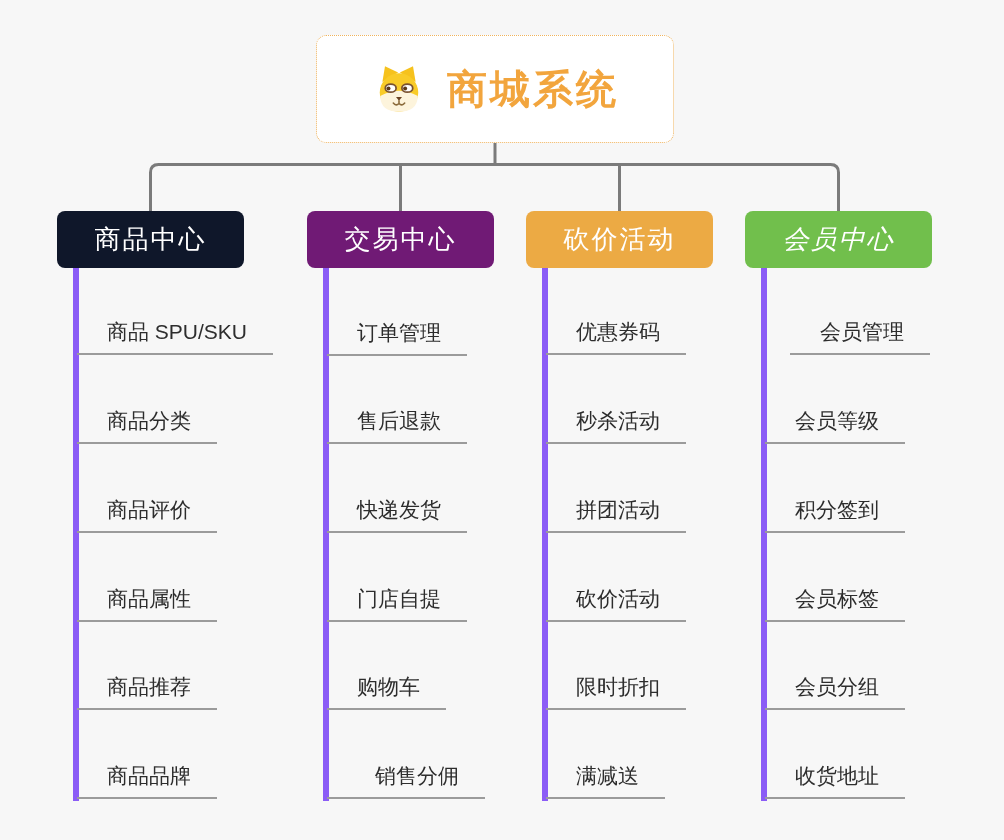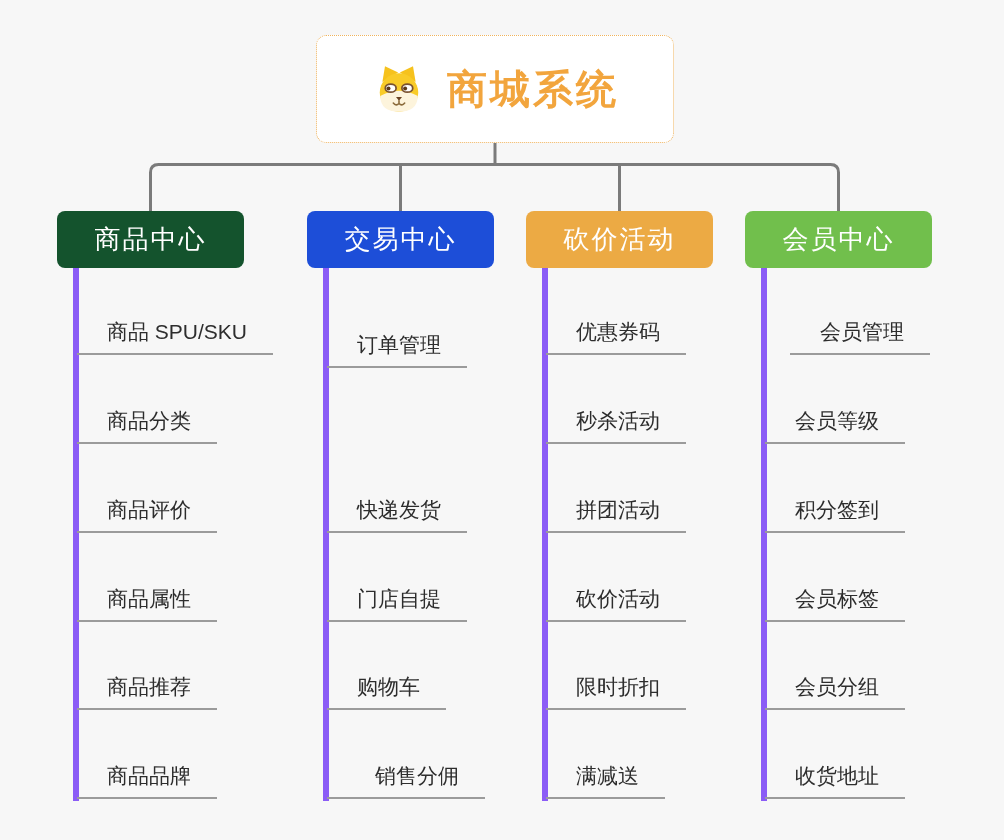--- a/index.html
+++ b/index.html
@@ -100,53 +100,54 @@
       <circle cx="39" cy="31.4" r="2.3" fill="#5d3a1a"></circle>
 
       <path d="M28.6 41 L35.4 41 L32 45.4 Z" fill="#6b4423"></path>
 
       <path d="M32 45.4 L32 48 M25.5 48 Q28.7 52 32 48.6 Q35.3 52 38.5 48" stroke="#8a6a3a" stroke-width="1.8" fill="none" stroke-linecap="round"></path>
     </svg>
     <span class="root-title">商城系统</span>
   </div>
 
   <div id="branches">
-      <div class="branch-header" style="left: 57px; top: 211px; background: #14532d;">
+      <div class="branch-header" style="left: 57px; top: 211px; background: #0f172a;">
         <span>商品中心</span>
       </div>
       <div class="branch-column" style="left: 73px; top: 268px; height: 533px;">
         <div class="branch-item" style="top: 49px;">商品 SPU/SKU</div>
         <div class="branch-item" style="top: 138px;">商品分类</div>
         <div class="branch-item" style="top: 316px;">商品属性</div>
         <div class="branch-item" style="top: 227px;">商品评价</div>
         <div class="branch-item" style="top: 404px;">商品推荐</div>
         <div class="branch-item" style="top: 493px;">商品品牌</div>
       </div>
-      <div class="branch-header" style="left: 307px; top: 211px; background: #1d4ed8;">
+      <div class="branch-header" style="left: 307px; top: 211px; background: #701a75;">
         <span>交易中心</span>
       </div>
       <div class="branch-column" style="left: 323px; top: 268px; height: 533px;">
-        <div class="branch-item" style="top: 62px;">订单管理</div>
+        <div class="branch-item" style="top: 50px;">订单管理</div>
+        <div class="branch-item" style="top: 138px;">售后退款</div>
         <div class="branch-item" style="top: 227px;">快递发货</div>
         <div class="branch-item" style="top: 316px;">门店自提</div>
         <div class="branch-item" style="top: 404px;">购物车</div>
         <div class="branch-item" style="top: 493px; padding-left: 48px;">销售分佣</div>
       </div>
       <div class="branch-header" style="left: 526px; top: 211px; background: rgb(236, 170, 68);">
         <span>砍价活动</span>
       </div>
       <div class="branch-column" style="left: 542px; top: 268px; height: 533px;">
         <div class="branch-item" style="top: 49px;">优惠券码</div>
         <div class="branch-item" style="top: 138px;">秒杀活动</div>
         <div class="branch-item" style="top: 227px;">拼团活动</div>
         <div class="branch-item" style="top: 316px;">砍价活动</div>
         <div class="branch-item" style="top: 404px;">限时折扣</div>
         <div class="branch-item" style="top: 493px;">满减送</div>
       </div>
-      <div class="branch-header" style="left: 745px; top: 211px; background: rgb(113, 191, 76);">
+      <div class="branch-header" style="left: 745px; top: 211px; background: rgb(113, 191, 76); font-style: italic;">
         <span>会员中心</span>
       </div>
       <div class="branch-column" style="left: 761px; top: 268px; height: 533px;">
         <div class="branch-item" style="top: 49px; margin-left: 25px;">会员管理</div>
         <div class="branch-item" style="top: 138px;">会员等级</div>
         <div class="branch-item" style="top: 316px;">会员标签</div>
         <div class="branch-item" style="top: 227px;">积分签到</div>
         <div class="branch-item" style="top: 404px;">会员分组</div>
         <div class="branch-item" style="top: 493px;">收货地址</div>
       </div>

